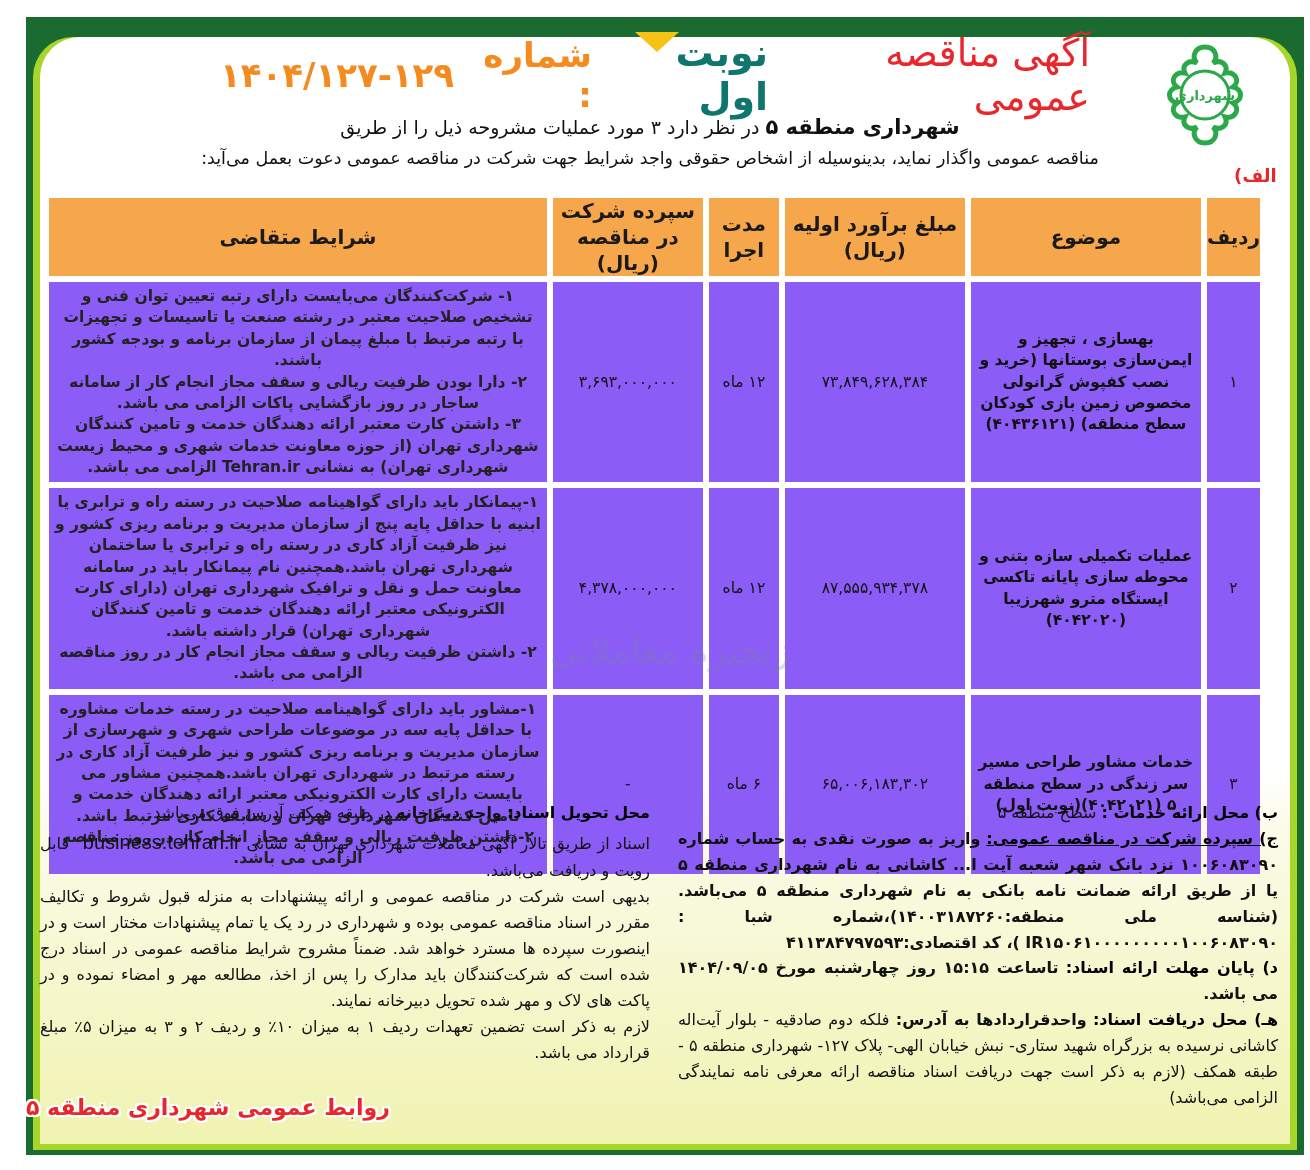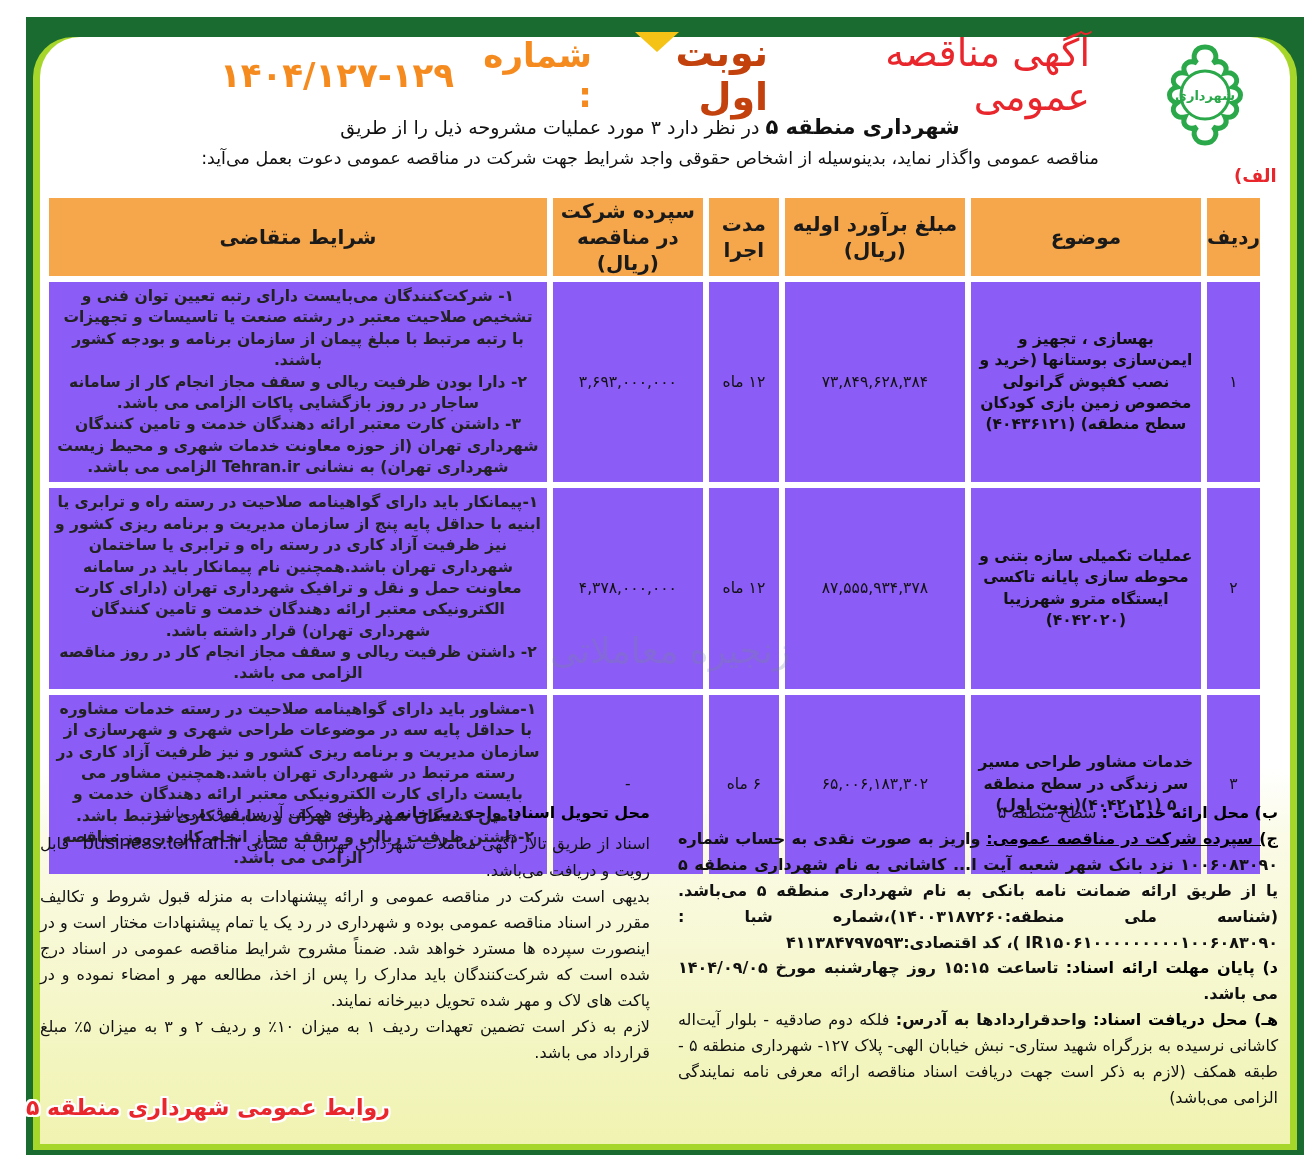--- a/index.html
+++ b/index.html
@@ -29,21 +29,21 @@
     border-left: 22px solid transparent; border-right: 22px solid transparent;
     border-top: 20px solid #f5c316;
   }
 
   .title-row {
     position: absolute; top: 40px; left: 220px; right: 220px; height: 70px;
     display: flex; align-items: center; justify-content: center; gap: 14px;
     direction: rtl;
   }
   .title-main { font-family: "DejaVu Sans", sans-serif; font-weight: normal; font-size: 38px; color: #e8262c; }
-  .title-round { font-family: "DejaVu Sans", sans-serif; font-weight: bold; font-size: 38px; color: #c2410c; }
+  .title-round { font-family: "DejaVu Sans", sans-serif; font-weight: bold; font-size: 38px; color: #0f766e; }
   .title-num-label { font-family: "DejaVu Sans", sans-serif; font-weight: bold; font-size: 34px; color: #f58a1f; }
   .title-num { font-family: "DejaVu Sans", sans-serif; font-weight: bold; font-size: 34px; color: #f58a1f; direction: ltr; unicode-bidi: embed; }
 
   .logo {
     position: absolute; top: 40px; left: 1150px; width: 110px; height: 110px;
   }
   .alef { position: absolute; top: 165px; left: 1234px; font-weight: bold; font-size: 18px; color: #e8262c; }
 
   .intro1 { position: absolute; top: 115px; left: 150px; width: 1000px; text-align: center; font-size: 19px; }
   .intro1 b { font-size: 21px; }

